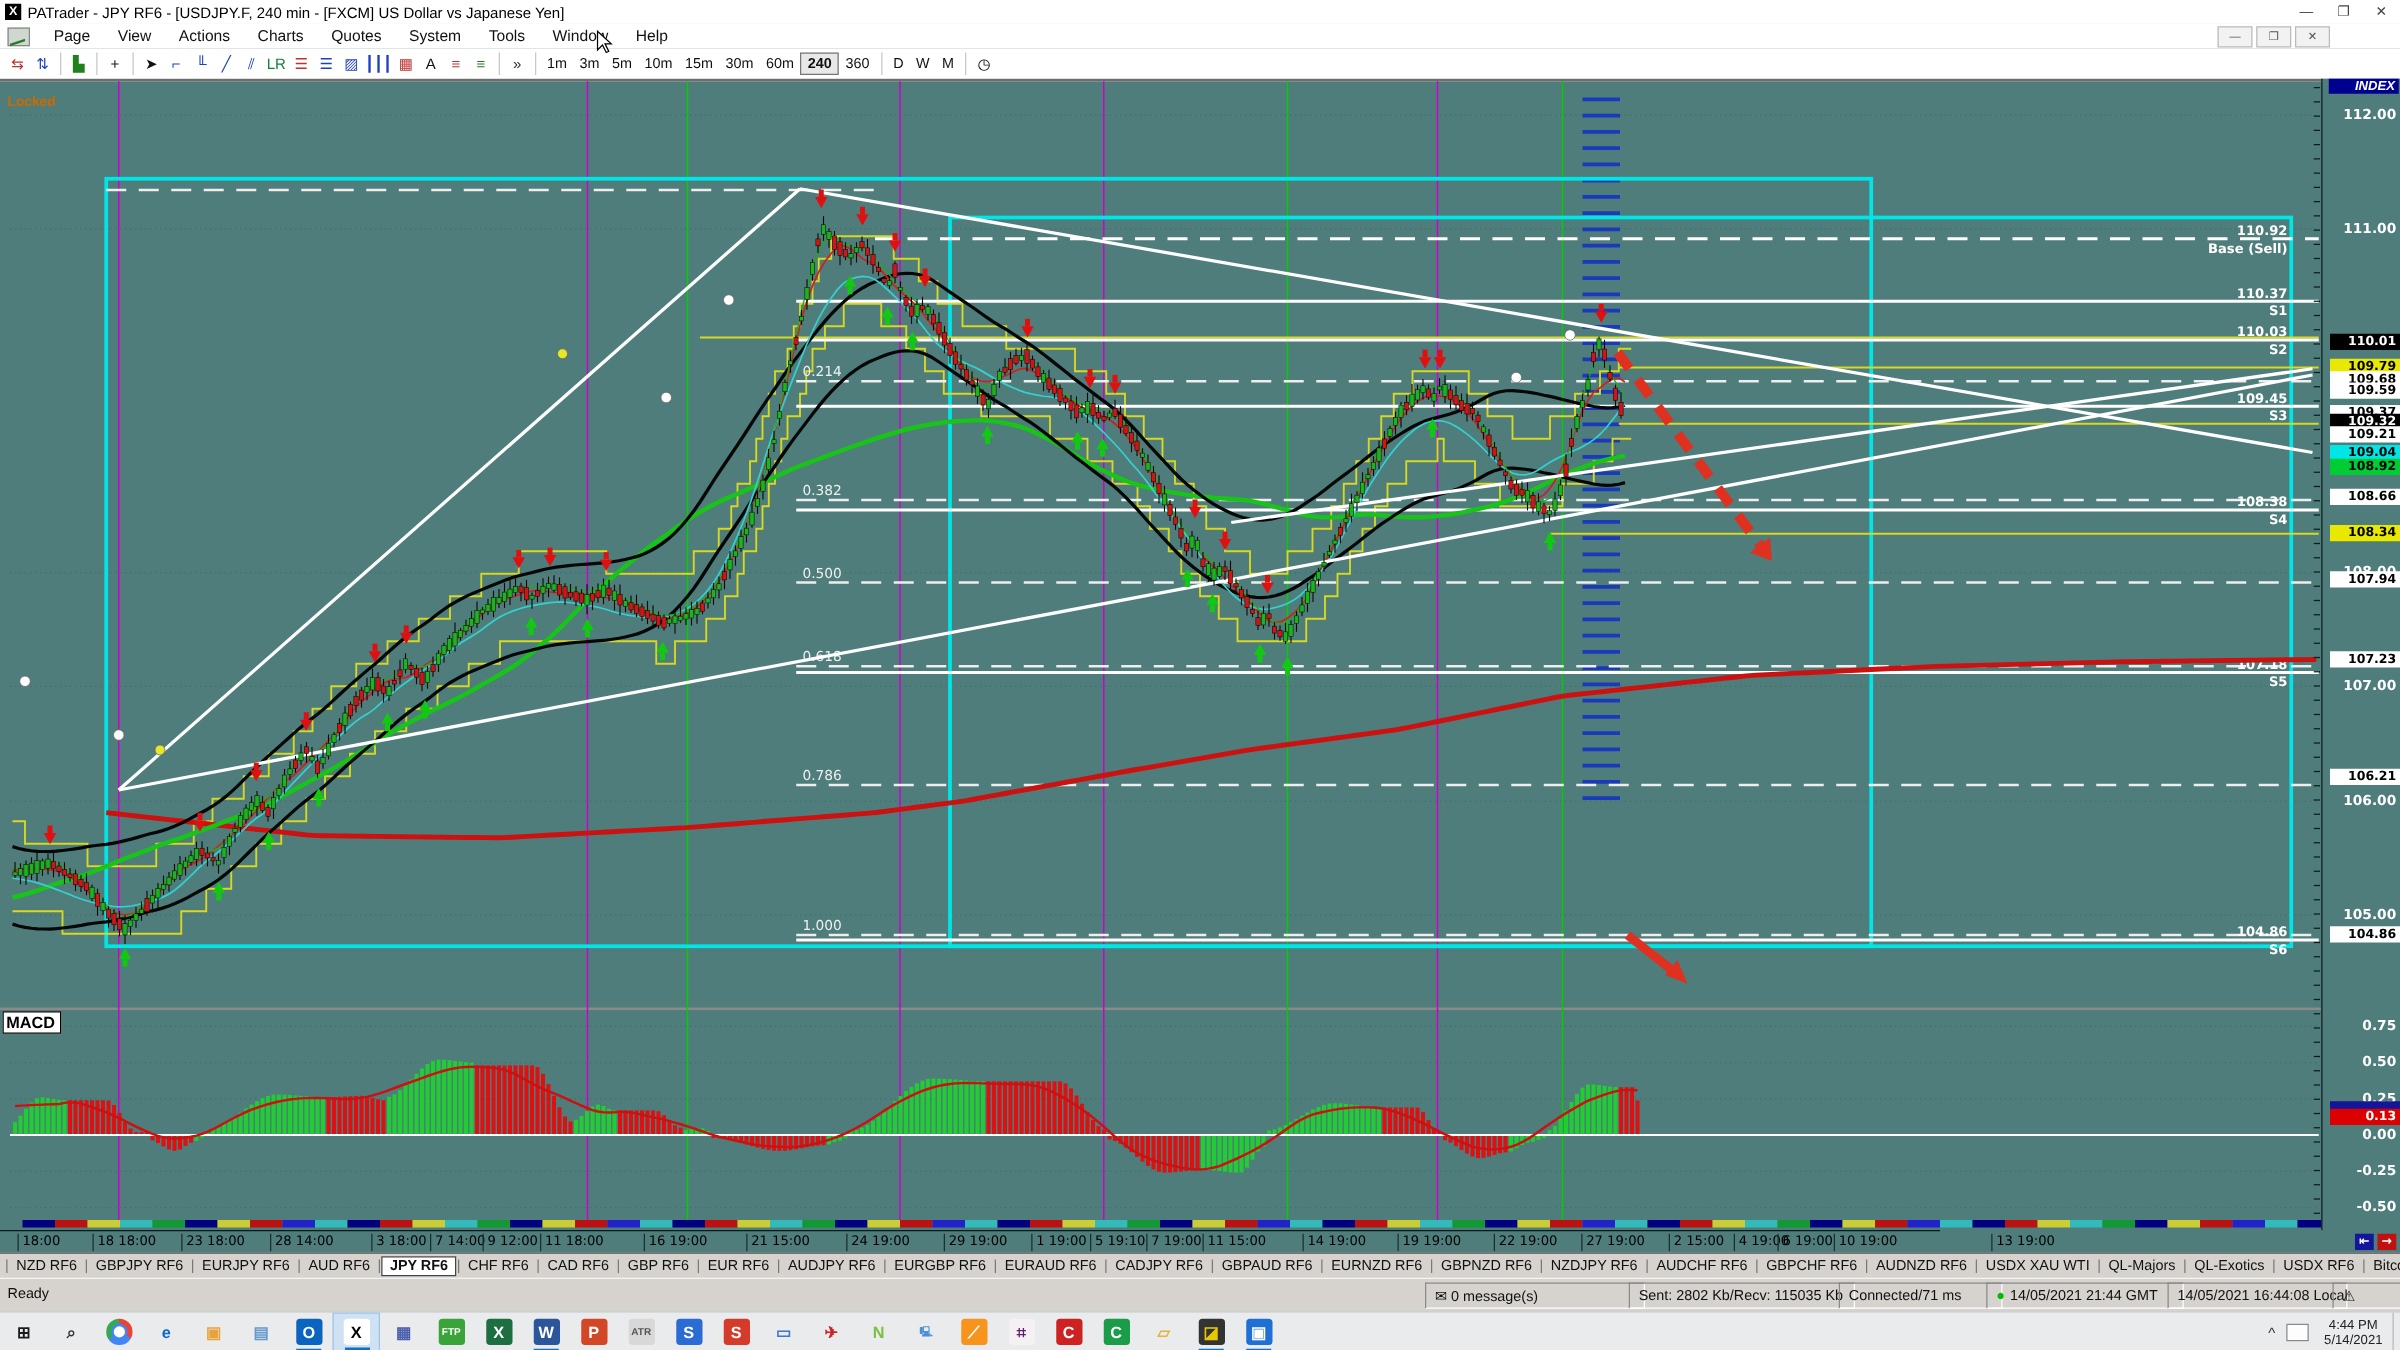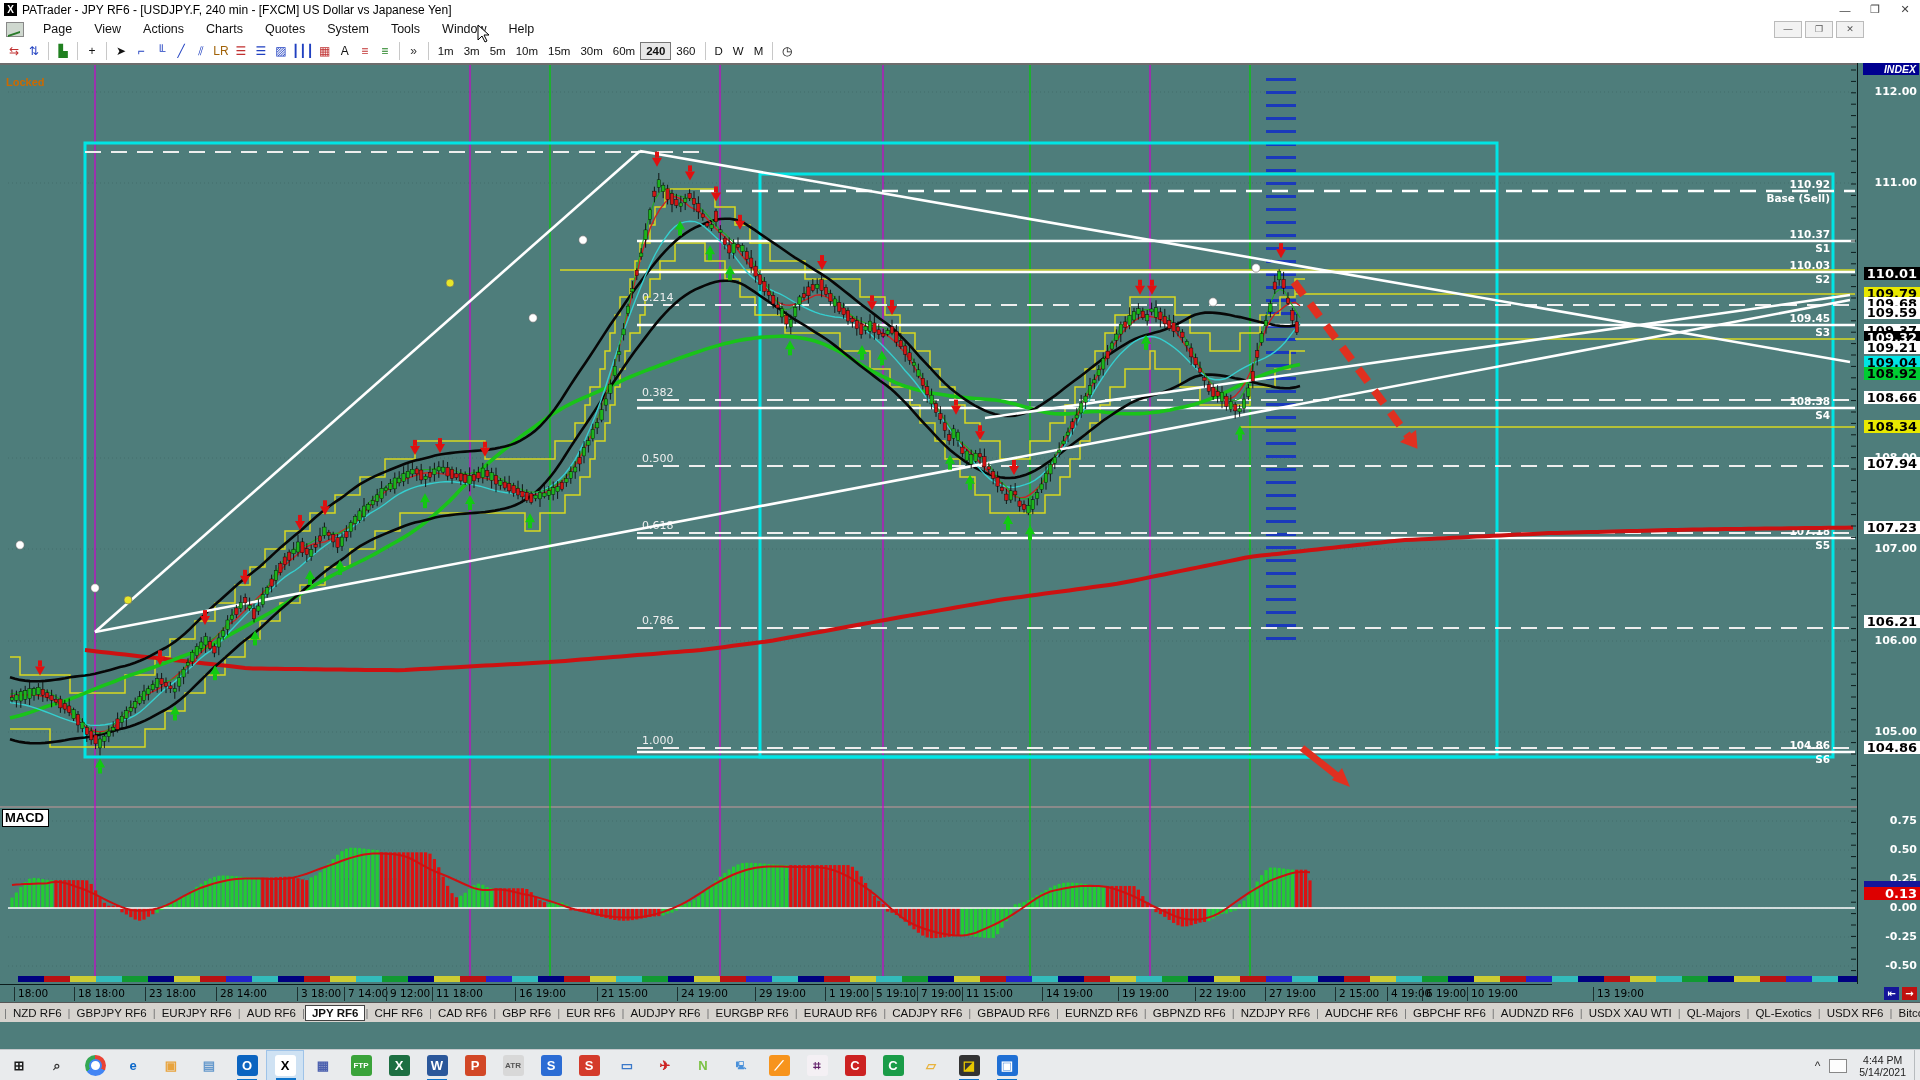--- a/index.html
+++ b/index.html
@@ -16,21 +16,21 @@
   .menu-item{padding:2px 11px;}
   .childcaps{margin-left:auto;display:flex;margin-right:56px;}
   .childcap{width:26px;height:15px;border:1px solid #bbb;background:#f2f2f2;color:#555;font-size:9px;display:flex;align-items:center;justify-content:center;margin-left:3px;}
   #toolbar{left:0;top:39px;width:1920px;height:24px;background:#ffffff;border-bottom:2px solid #9a9a9a;display:flex;align-items:center;font-size:11px;}
   .tbtn{min-width:18px;height:18px;display:flex;align-items:center;justify-content:center;margin:0 1px;color:#225;font-size:12px;}
   .tsep{width:1px;height:18px;background:#c8c8c8;margin:0 4px;}
   .tf{padding:2px 5px;color:#111;font-size:11.5px;}
   .tf.active{border:1px solid #777;background:#e8e8e8;font-weight:bold;}
   #axis-panel{left:1857px;top:63px;width:63px;height:921px;background:#4e7d7b;border-left:1px solid #0c1c1c;}
   .tick-label{position:absolute;right:4px;color:#fff;font-weight:bold;font-size:11px;font-family:"DejaVu Sans",sans-serif;}
-  .badge{position:absolute;right:1px;width:56px;height:13px;font-size:13px;font-weight:bold;text-align:right;padding-right:3px;box-sizing:border-box;font-family:"DejaVu Sans",sans-serif;line-height:13px;}
+  .badge{position:absolute;right:1px;width:56px;height:13px;font-size:10px;font-weight:bold;text-align:right;padding-right:3px;box-sizing:border-box;font-family:"DejaVu Sans",sans-serif;line-height:13px;}
   #index-badge{position:absolute;right:2px;top:0px;width:56px;height:12px;background:#000090;color:#fff;font-style:italic;font-weight:bold;font-size:10.5px;text-align:right;line-height:12px;padding-right:3px;box-sizing:border-box;}
   #locked{left:6px;top:76px;color:#cc6a00;font-size:11px;font-weight:bold;}
   #ohlc-box{left:0px;top:727px;width:128px;height:80px;background:#cf8181;border:1px solid #a04848;box-sizing:border-box;color:#000;font-size:10.5px;font-weight:bold;font-family:"DejaVu Sans",sans-serif;padding:1px 0 0 4px;line-height:12.8px;}
   #macd-tag{left:2px;top:809px;background:#fff;border:1px solid #000;color:#000;font-size:13px;font-weight:bold;padding:0 4px 1px 2px;}
   
   #time-axis{left:0;top:984px;width:1552px;height:18px;background:#4e7d7b;border-top:1px solid #0c1c1c;color:#000;font-size:10.5px;font-family:"DejaVu Sans",sans-serif;}
   .tlabel{position:absolute;top:2px;white-space:nowrap;}
   .tlabel:before{content:"";position:absolute;left:-4px;top:0;width:1px;height:14px;background:#1c2f2f;}
   .navbtn{position:absolute;top:2px;width:15px;height:13px;color:#fff;font-size:10px;display:flex;align-items:center;justify-content:center;font-weight:bold;}
   
@@ -87,21 +87,21 @@
       <span class="tsep"></span>
       <span class="tbtn" style="color: rgb(32, 128, 32);">▙</span>
       <span class="tsep"></span>
       <span class="tbtn" style="color: rgb(17, 17, 17);">+</span>
       <span class="tsep"></span>
       <span class="tbtn" style="color: rgb(17, 17, 17);">➤</span>
       <span class="tbtn" style="color: rgb(32, 64, 192);">⌐</span>
       <span class="tbtn" style="color: rgb(32, 64, 192);">╙</span>
       <span class="tbtn" style="color: rgb(32, 64, 192);">╱</span>
       <span class="tbtn" style="color: rgb(32, 64, 192);">⫽</span>
-      <span class="tbtn" style="color: #a16207;">LR</span>
+      <span class="tbtn" style="color: #15803d;">LR</span>
       <span class="tbtn" style="color: rgb(192, 48, 48);">☰</span>
       <span class="tbtn" style="color: rgb(32, 64, 192);">☰</span>
       <span class="tbtn" style="color: rgb(32, 64, 192);">▨</span>
       <span class="tbtn" style="color: rgb(32, 64, 192);">┃┃┃</span>
       <span class="tbtn" style="color: rgb(192, 48, 48);">▦</span>
       <span class="tbtn" style="color: rgb(17, 17, 17);">A</span>
       <span class="tbtn" style="color: rgb(192, 48, 48);">≡</span>
       <span class="tbtn" style="color: rgb(32, 128, 32);">≡</span>
       <span class="tsep"></span>
       <span class="tbtn" style="color: rgb(51, 51, 51);">»</span>
@@ -1494,20 +1494,34 @@
       <span class="tab-sep">|</span>
       <span class="tab">QL-Majors</span>
       <span class="tab-sep">|</span>
       <span class="tab">QL-Exotics</span>
       <span class="tab-sep">|</span>
       <span class="tab">USDX RF6</span>
       <span class="tab-sep">|</span>
       <span class="tab">Bitcoin</span>
     </div>
 
+  <div id="statusbar" class="abs">
+    <div style="position:absolute;left:6px;top:6px">Ready</div>
+    <div id="status-segs">
+        <div class="sseg" style="left: 1140px; width: 160px;">✉  0 message(s)</div>
+        <div class="sseg" style="left: 1303px; width: 165px;">Sent: 2802 Kb/Recv: 115035 Kb</div>
+        <div class="sseg" style="left: 1471px; width: 115px;">Connected/71 ms</div>
+        <div class="sseg" style="left: 1589px; width: 142px;">
+          <span style="color: rgb(0, 187, 0); margin-right: 4px;">●</span>
+          <span>14/05/2021 21:44 GMT</span>
+        </div>
+        <div class="sseg" style="left: 1734px; width: 128px;">14/05/2021 16:44:08 Local</div>
+        <div class="sseg" style="left: 1866px; width: 48px;">⚠</div>
+      </div>
+  </div>
 
   <div id="taskbar" class="abs">
     <div id="task-icons" style="display:flex">
         <div class="tb-icon">
           <div class="tb-glyph" style="color: rgb(27, 27, 27);">⊞</div>
         </div>
         <div class="tb-icon">
           <div class="tb-glyph" style="color: rgb(51, 51, 51);">⌕</div>
         </div>
         <div class="tb-icon">

